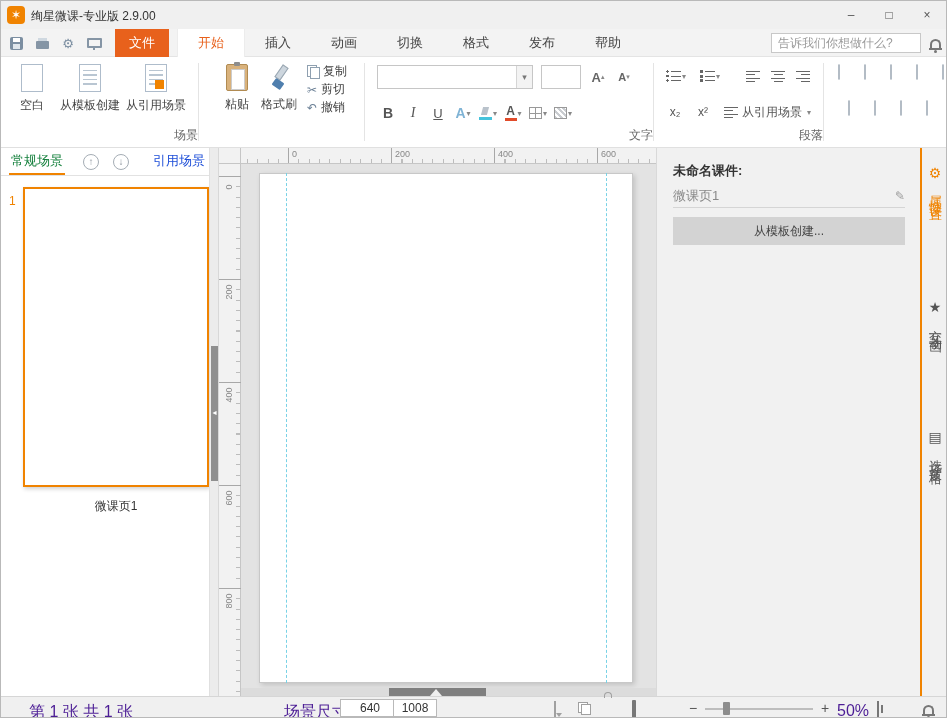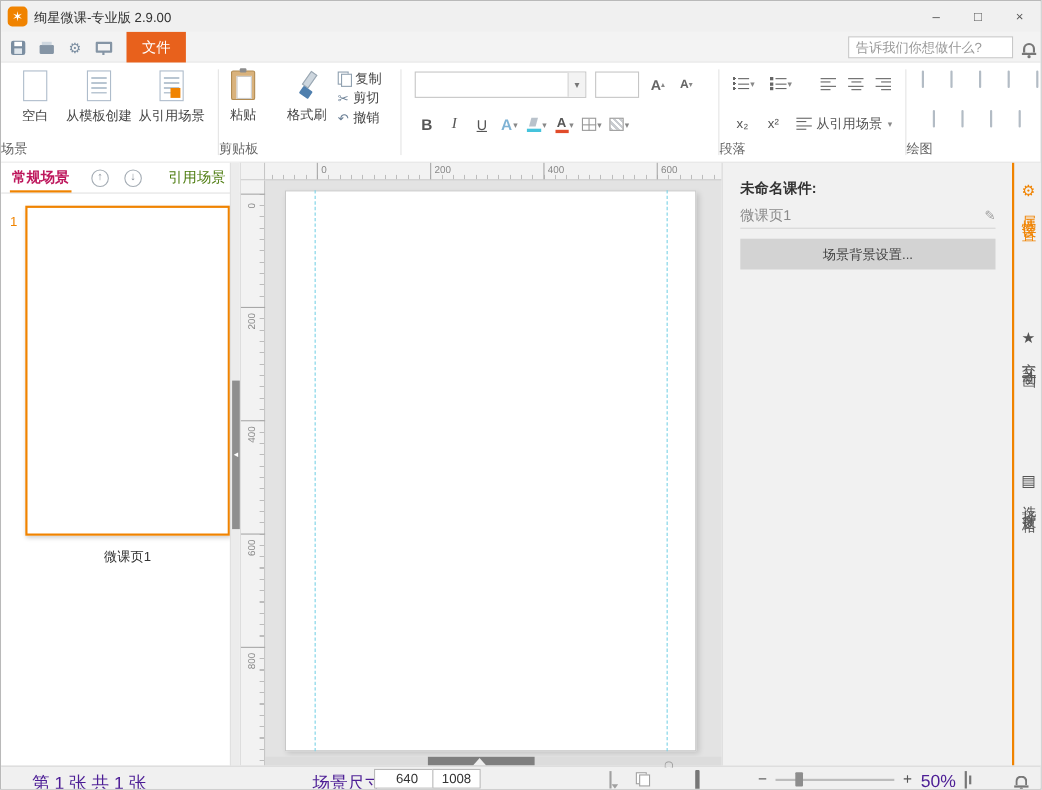--- a/index.html
+++ b/index.html
@@ -41,21 +41,21 @@
   .bell { position:relative; width:11px; height:9px; border:2px solid #777; border-bottom:none;
           border-radius:6px 6px 0 0; display:inline-block; }
   .bell::after { content:""; position:absolute; left:-3px; right:-3px; bottom:-2px; height:2px; background:#777; }
   .bell::before { content:""; position:absolute; left:50%; bottom:-5px; width:3px; height:3px; margin-left:-1.5px;
                   border-radius:50%; background:#777; }
 
   
   .ribbon { position:absolute; left:0; top:56px; width:100%; height:91px; background:#fff;
             border-bottom:1px solid #e0e0e0; }
   .rgroup { position:absolute; top:0; height:100%; }
-  .glabel { position:absolute; bottom:3px; left:0; width:100%; text-align:left; font-size:12px; color:#666;font-family:Liberation Mono, monospace; }
+  .glabel { position:absolute; bottom:3px; left:0; width:100%; text-align:right; font-size:12px; color:#666;font-family:Liberation Mono, monospace; }
   .gsep { position:absolute; top:6px; bottom:6px; width:1px; background:#e4e4e4; }
   .bigbtn { position:absolute; top:4px; display:flex; flex-direction:column; align-items:center; gap:5px;
             padding-top:3px; font-size:12px; color:#444; }
   .pg { width:22px; height:28px; background:#fff; border:1px solid #aebccb; position:relative; }
   .pg.lines::before { content:""; position:absolute; left:3px; right:3px; top:5px; height:15px;
                       background:repeating-linear-gradient(#b9c6d2 0 1.5px, transparent 1.5px 4.5px); }
   .pg.ref::after { content:""; position:absolute; right:2px; bottom:2px; width:9px; height:9px; background:#f08300; }
   .clip { width:22px; height:27px; background:#d9b27c; border:1px solid #b18b52; border-radius:2px; position:relative; }
   .clip::before { content:""; position:absolute; left:4px; top:4px; width:12px; height:19px; background:#fff; border:1px solid #ccc; }
   .clip::after { content:""; position:absolute; left:7px; top:-3px; width:6px; height:4px; background:#8d8d8d; border-radius:1px; }
@@ -114,24 +114,24 @@
            background-size:14px 1px, 9px 1px, 14px 1px, 9px 1px; }
   .dtool { width:17px; height:15px; border:1px solid #b3bcc5; background:linear-gradient(#eef2f5,#d6dee4);
            border-radius:2px; position:relative; }
   .dtool.y::after { content:""; position:absolute; left:3px; right:3px; bottom:2px; height:4px; background:#ecc552; }
 
   
   .left-panel { position:absolute; left:0; top:147px; width:218px; height:548px; background:#fff;
                 border-right:1px solid #d8d8d8; }
   .lp-tabbar { position:absolute; left:0; top:0; width:100%; height:28px; background:#fff; border-bottom:1px solid #e2e2e2; }
   .lp-tab-normal { position:absolute; left:8px; top:0; height:27px; line-height:26px; font-size:13px;
-                   color:#be185d; border-bottom:2px solid #f08300; padding:0 2px;font-weight:bold; }
+                   color:#15803d; border-bottom:2px solid #f08300; padding:0 2px; }
   .circbtn { position:absolute; top:6px; width:16px; height:16px; border:1px solid #a5adb5; border-radius:50%;
              color:#88909a; font-size:10px; text-align:center; line-height:14px; }
-  .lp-tab-ref { position:absolute; left:150px; top:0; height:27px; line-height:26px; font-size:13px; color:#4d7c0f; padding:0 2px; }
+  .lp-tab-ref { position:absolute; left:150px; top:0; height:27px; line-height:26px; font-size:13px; color:#1d4ed8; padding:0 2px; }
   .slides { position:absolute; left:0; top:28px; right:9px; bottom:0; }
   .slide-num { position:absolute; left:8px; top:18px; color:#f08300; font-size:12px; }
   .slide-thumb { position:absolute; left:22px; top:11px; width:186px; height:300px; background:#fff;
                  border:2px solid #f08300; box-shadow:1px 2px 4px rgba(0,0,0,.18); }
   .slide-caption { position:absolute; left:22px; top:322px; width:186px; text-align:center; font-size:12px; color:#333; }
   .splitter { position:absolute; right:0; top:0; width:9px; height:100%; background:#ececec; border-left:1px solid #e0e0e0; }
   .splitter .thumb { position:absolute; left:1px; top:198px; width:7px; height:135px; background:#8f8f8f; }
   .splitter .arr { position:absolute; left:0; top:62px; width:7px; text-align:center; color:#fff; font-size:8px; line-height:10px; }
 
   
@@ -214,20 +214,29 @@
         <span class="printer"></span>
       </div>
     <div class="qat" style="left:58px">
         <span class="gearsm">⚙</span>
       </div>
     <div class="qat" style="left:84px">
         <span class="monitor"></span>
       </div>
 
     <div class="tab-file">文件</div>
+    <div class="tabs">
+      <div class="tab active">开始</div>
+      <div class="tab">插入</div>
+      <div class="tab">动画</div>
+      <div class="tab">切换</div>
+      <div class="tab">格式</div>
+      <div class="tab">发布</div>
+      <div class="tab">帮助</div>
+    </div>
     <input class="searchbox" placeholder="告诉我们你想做什么?" style="">
     <div class="abs" style="left:929px; top:8px"><span class="bell"></span></div>
   </div>
 
   <div class="ribbon">
 
     <div class="rgroup" style="left:0; width:197px">
       <div class="bigbtn" style="left:8px; width:46px">
         <span class="pg"></span>
         <span>空白</span>
@@ -238,41 +247,40 @@
       </div>
       <div class="bigbtn" style="left:58px; width:62px">
         <span class="pg lines"></span>
         <span>从模板创建</span>
       </div>
       <div class="glabel">场景</div>
     </div>
     <div class="gsep" style="left:197px"></div>
 
     <div class="rgroup" style="left:198px; width:165px">
-      <div class="bigbtn" style="left:0; width:44px">
+      <div class="bigbtn" style="left:16px; width:44px">
         <span class="clip"></span>
         <span>粘贴</span>
       </div>
       <div class="bigbtn" style="left:56px; width:48px">
         <span class="brush"></span>
         <span>格式刷</span>
       </div>
       <div class="smallbtn" style="top:6px">
         <span class="copyic"></span>
         <span>复制</span>
       </div>
       <div class="smallbtn" style="top:24px">
         <span class="glyphic">✂</span>
         <span>剪切</span>
       </div>
       <div class="smallbtn" style="top:42px">
         <span class="glyphic">↶</span>
         <span>撤销</span>
       </div>
-      <div class="glabel">剪贴板</div>
     </div>
     <div class="gsep" style="left:363px"></div>
 
     <div class="rgroup" style="left:364px; width:288px">
       <div class="combo" style="left:12px; top:8px; width:156px">
         <span class="fill"></span>
         <span class="arrow">▾</span>
       </div>
       <div class="combo" style="left:176px; top:8px; width:40px">
         <span class="fill"></span>
@@ -312,20 +320,21 @@
         </span>
         <span class="fbtn">
           <span class="brd"></span>
           <span class="dd">▾</span>
         </span>
         <span class="fbtn">
           <span class="shd"></span>
           <span class="dd">▾</span>
         </span>
       </div>
+      <div class="glabel">文字</div>
     </div>
     <div class="gsep" style="left:652px"></div>
 
     <div class="rgroup" style="left:653px; width:169px">
       <span class="fbtn abs" style="left:10px; top:8px">
         <span class="ic-ul"></span>
         <span class="dd">▾</span>
       </span>
       <span class="fbtn abs" style="left:44px; top:8px">
         <span class="ic-ol"></span>
@@ -423,21 +432,21 @@
       <div class="uptri"></div>
     </div>
   </div>
 
   <div class="right-panel">
     <div class="rp-label">未命名课件:</div>
     <div class="rp-namerow">
       <span class="val">微课页1</span>
       <span class="pen">✎</span>
     </div>
-    <div class="rp-bgbtn">场景背景设置...</div>
+    <div class="rp-bgbtn">从模板创建...</div>
     <div class="side-strip">
       <div class="side-tab" style="top:18px; color:#f08300">
         <span class="ico">⚙</span>
         <span class="vtext">属性设置</span>
       </div>
       <div class="side-tab" style="top:152px; color:#555">
         <span class="ico">★</span>
         <span class="vtext">交互动画</span>
       </div>
       <div class="side-tab" style="top:282px; color:#555">

